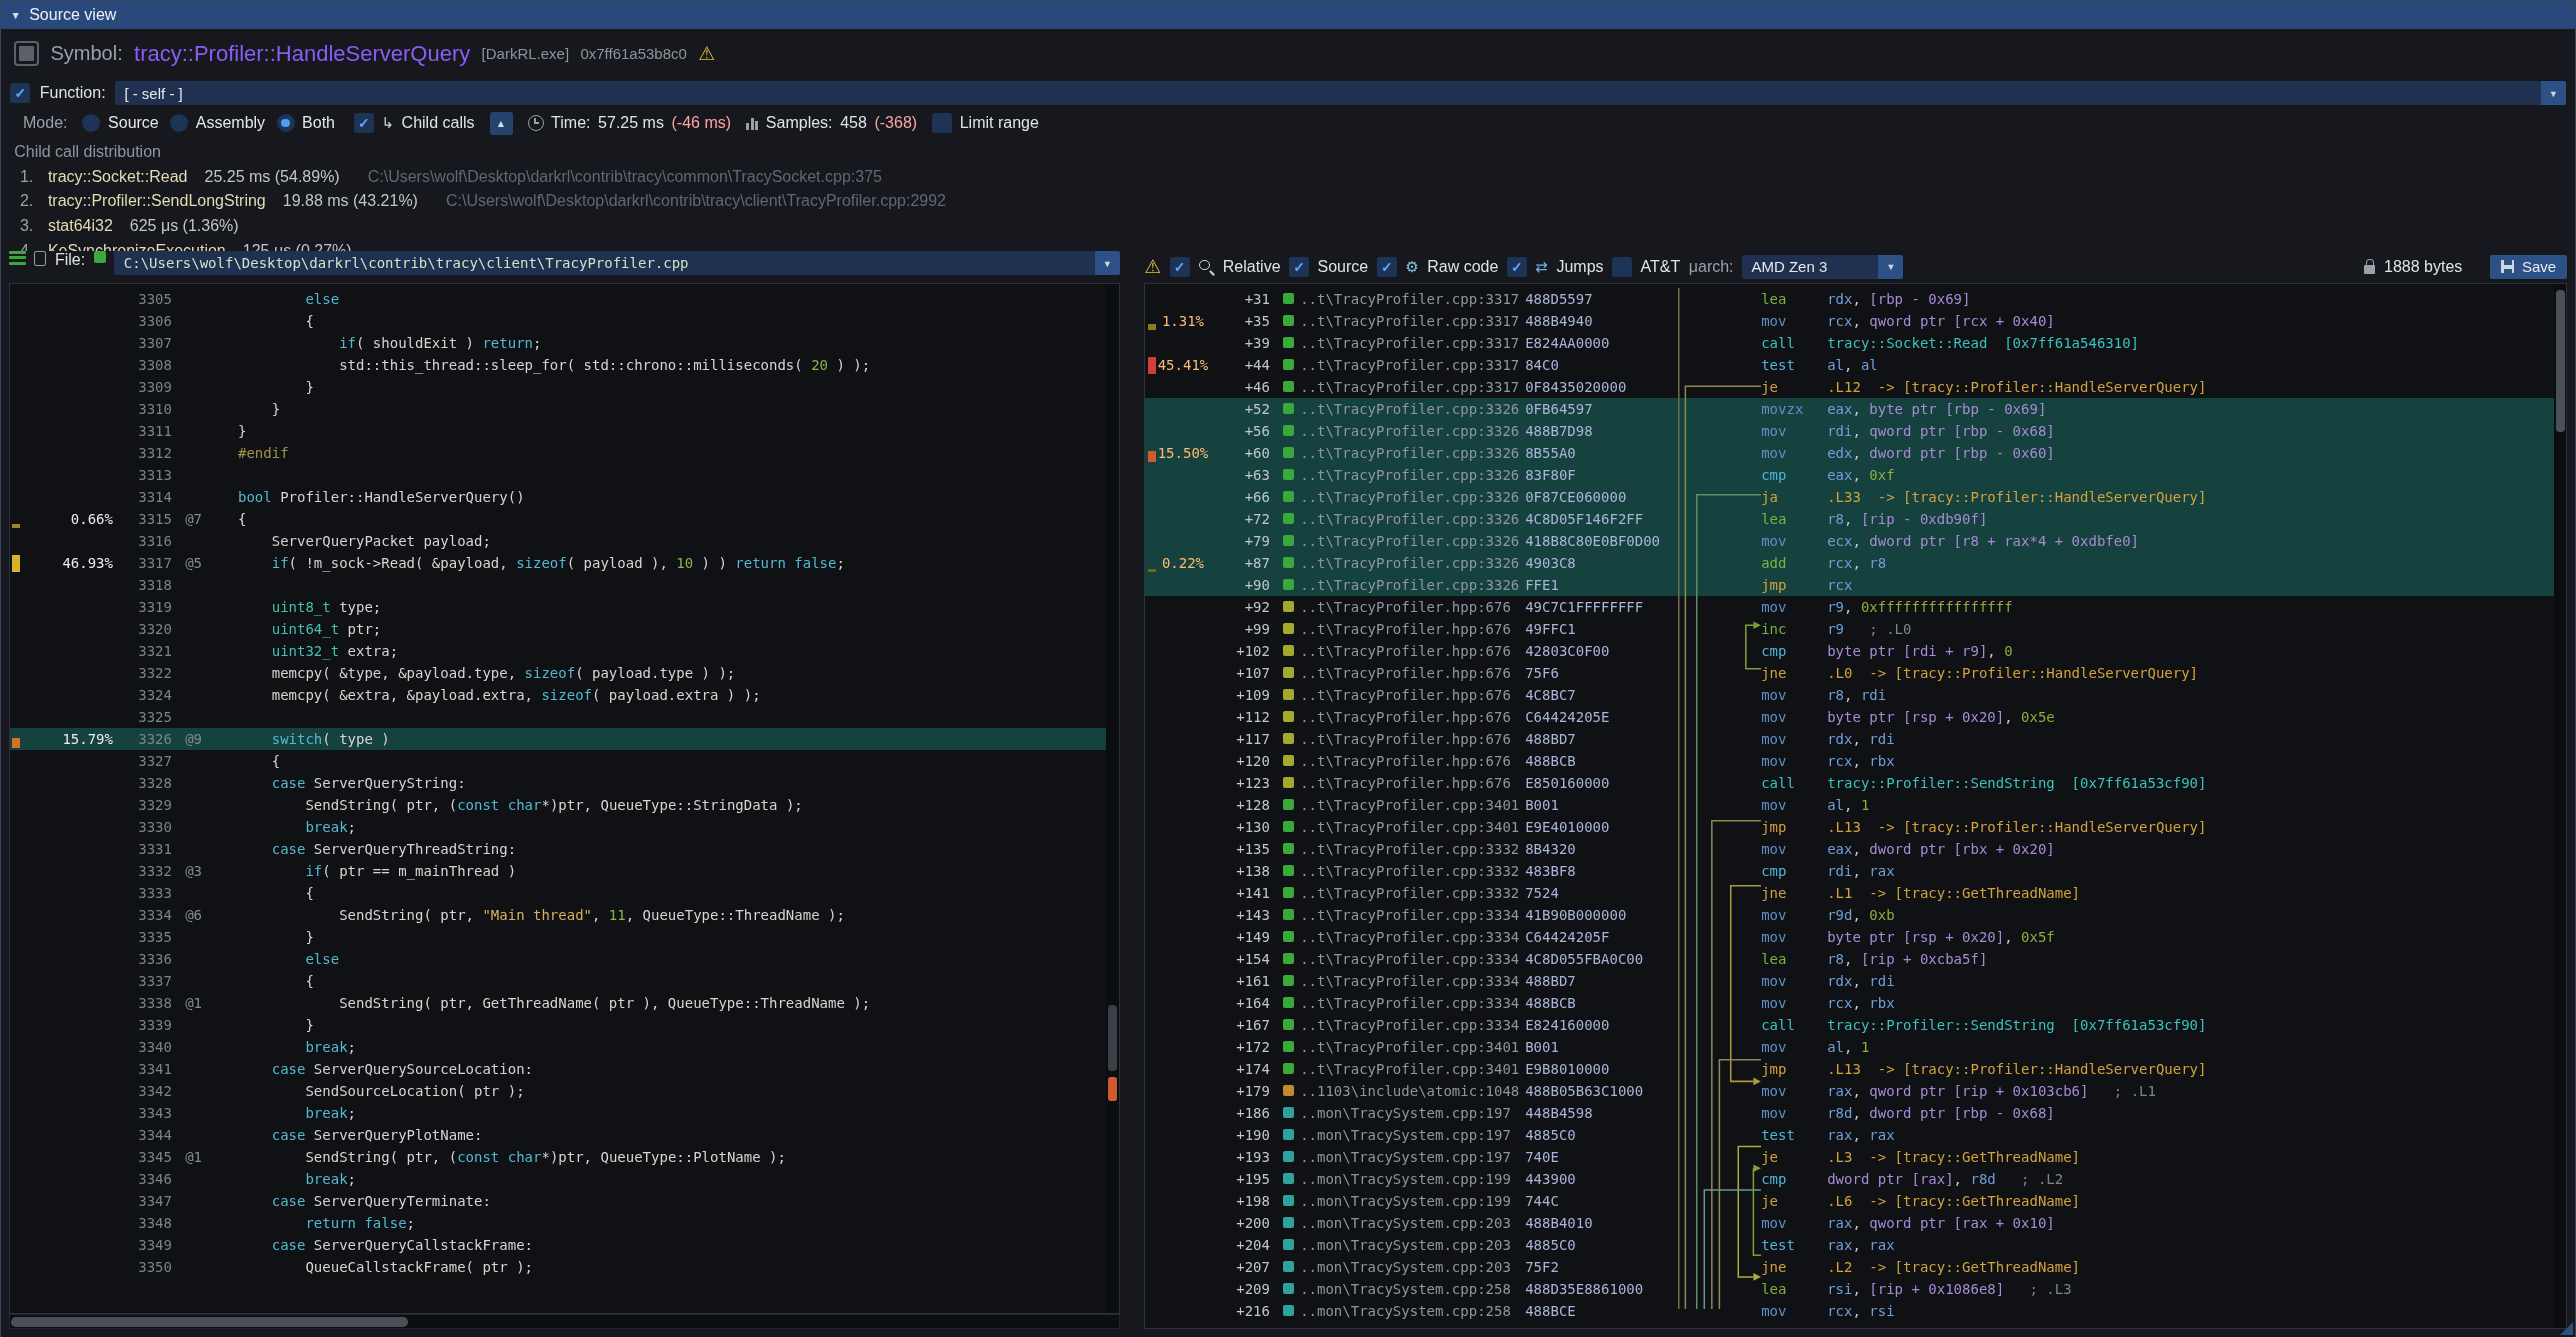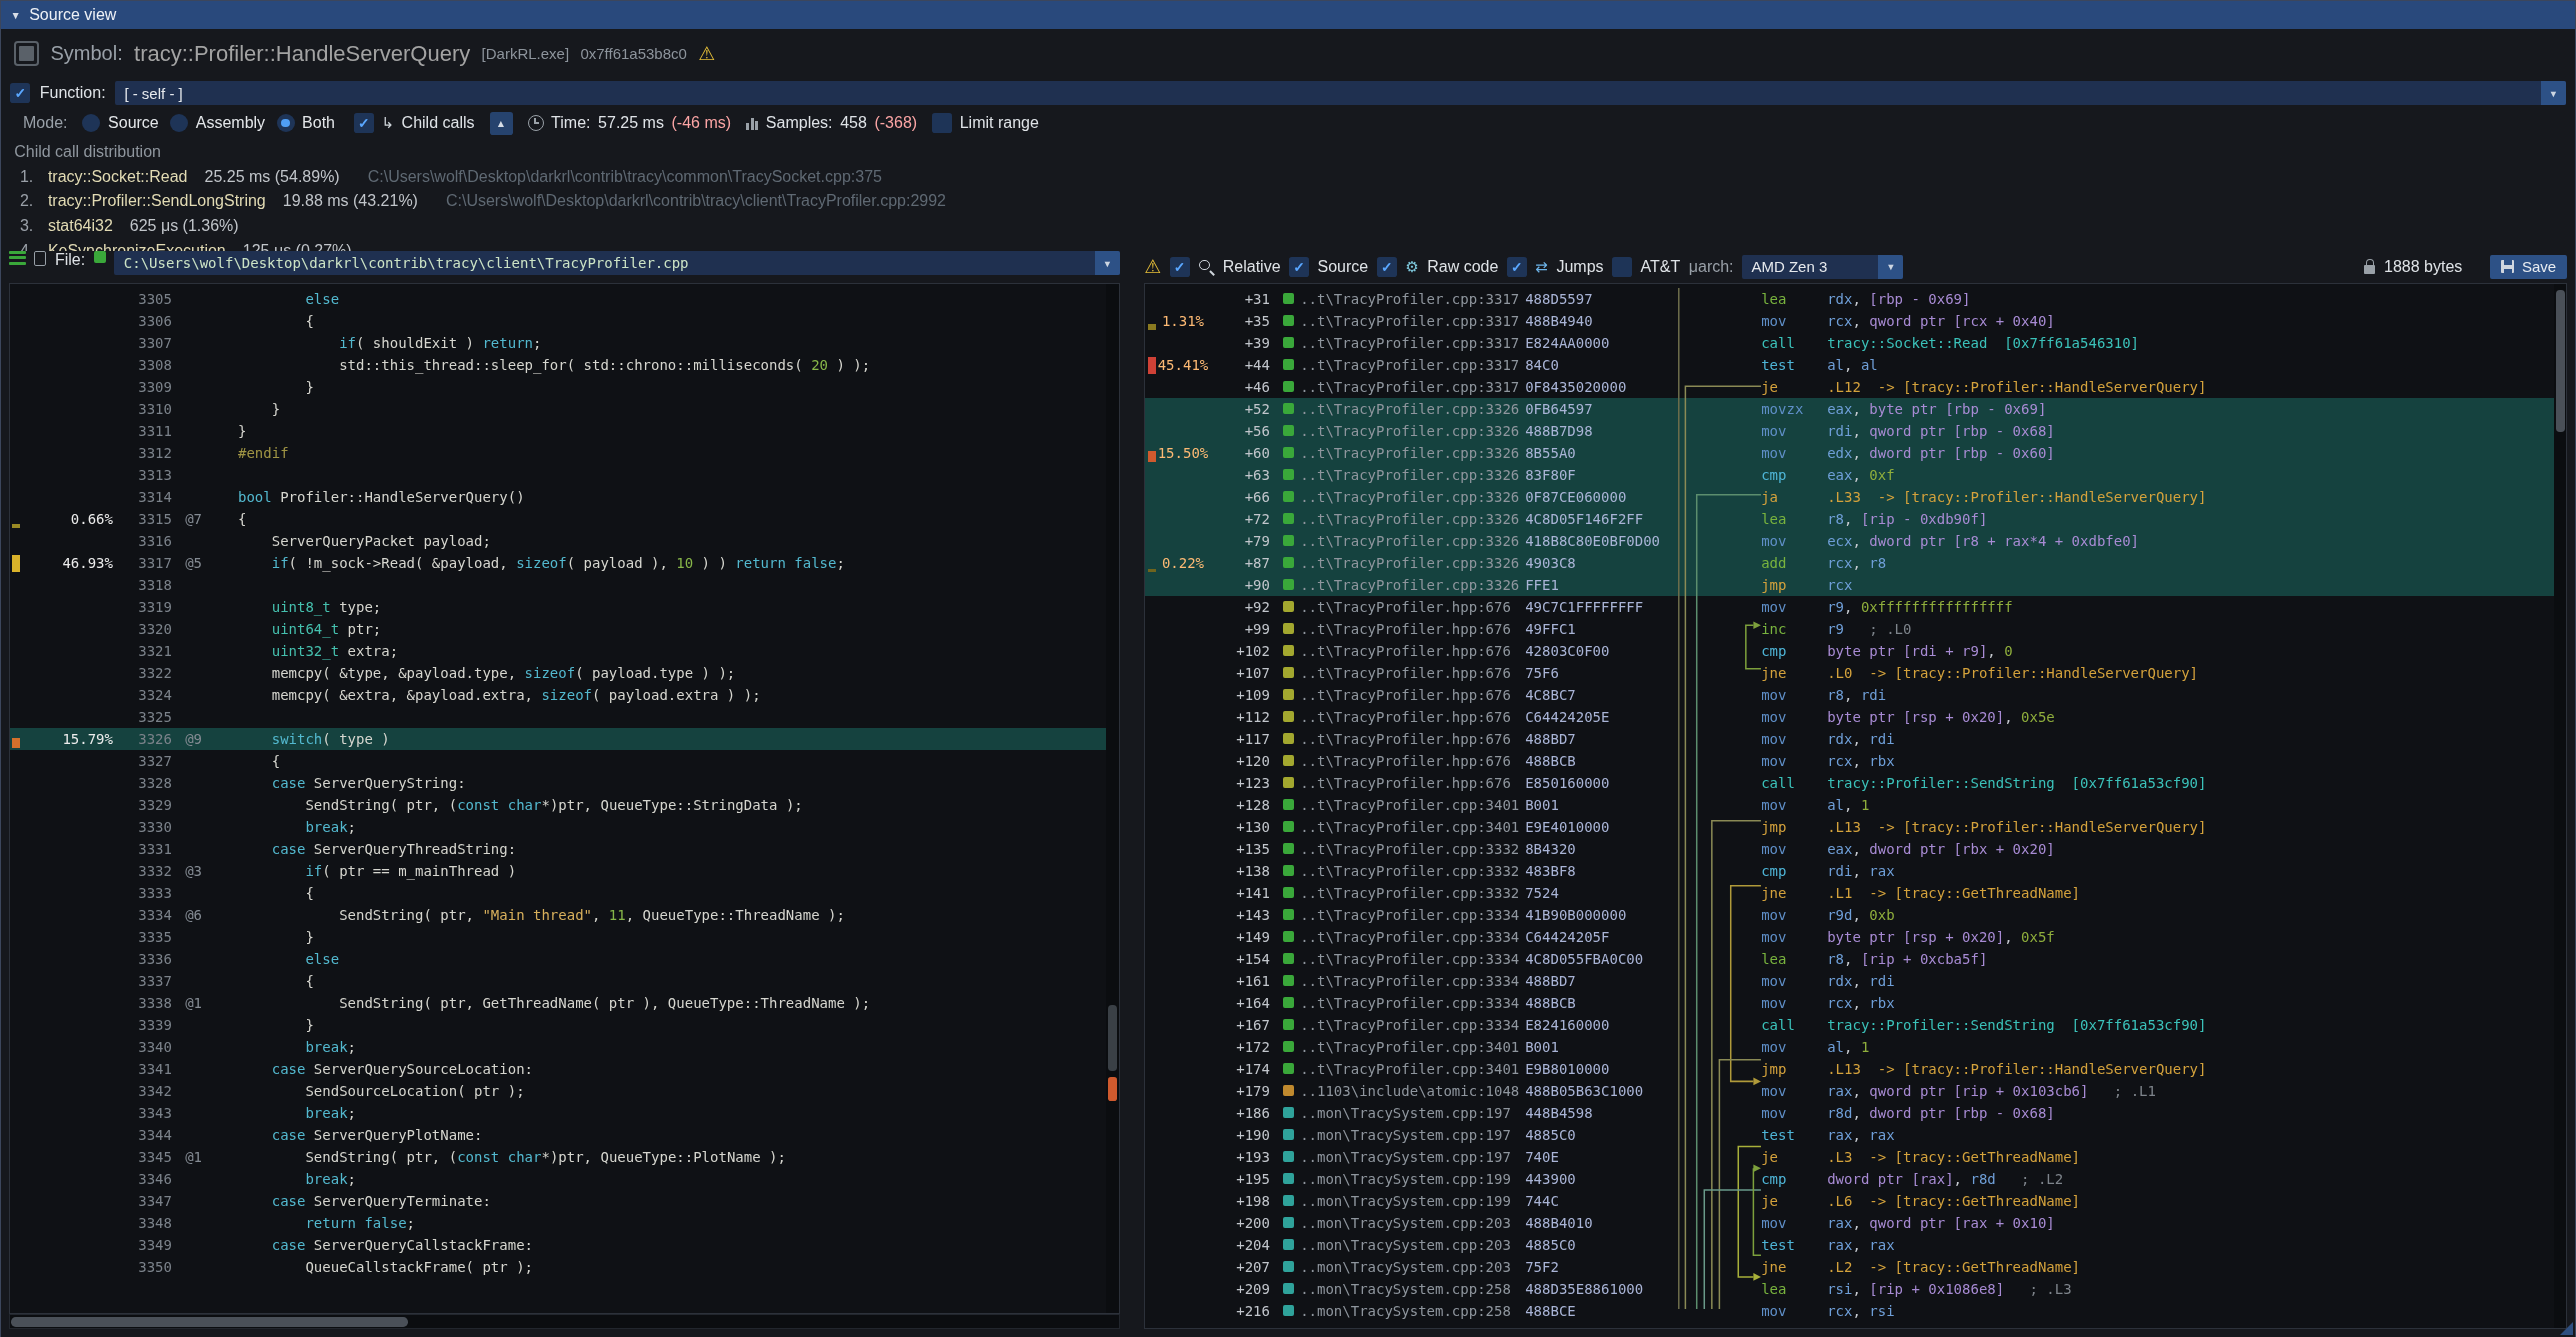--- a/index.html
+++ b/index.html
@@ -8,21 +8,21 @@
     display:flex;flex-direction:column;overflow:hidden;}
   
   .titlebar{height:28px;background:#29497c;display:flex;align-items:center;padding:0 9.4px;gap:8.5px;flex:0 0 auto;}
   .tri{font-size:10.4px;color:#d8dee8;}
   .title{font-size:16px;color:#eef1f6;}
   
   .symbolrow{height:49px;display:flex;align-items:center;padding:0 13.2px;gap:11.3px;flex:0 0 auto;}
   .chip-icon{width:21px;height:21px;border:2.8px solid #5a6169;border-radius:3.8px;position:relative;flex:0 0 auto;}
   .chip-icon::after{content:"";position:absolute;inset:2.8px;background:#5a6169;border-radius:0.9px;}
   .sym-label{font-size:20px;color:#99a0a8;}
-  .sym-name{font-size:22px;color:#a3a3a3;}
+  .sym-name{font-size:22px;color:#8b5cf6;}
   .sym-mod,.sym-addr{font-size:15px;color:#8d949c;}
   .warn{color:#e5be38;font-size:19px;}
   
   .funcrow{height:30px;display:flex;align-items:center;padding:0 9.4px;gap:9.4px;flex:0 0 auto;}
   .cb{width:20px;height:20px;background:#1e3457;border-radius:2.8px;display:inline-flex;align-items:center;justify-content:center;flex:0 0 auto;}
   .cb .mark{display:none;color:#5aa7ff;font-size:14px;font-weight:bold;line-height:1;}
   .cb.on .mark{display:block;}
   .lbl{font-size:16px;color:#dfe3e7;}
   .dimlbl{font-size:16px;color:#99a0a8;}
   .combo{height:24.6px;background:#1f3050;border-radius:1.9px;display:flex;align-items:center;position:relative;padding:0 32px 0 9.4px;box-sizing:border-box;}

